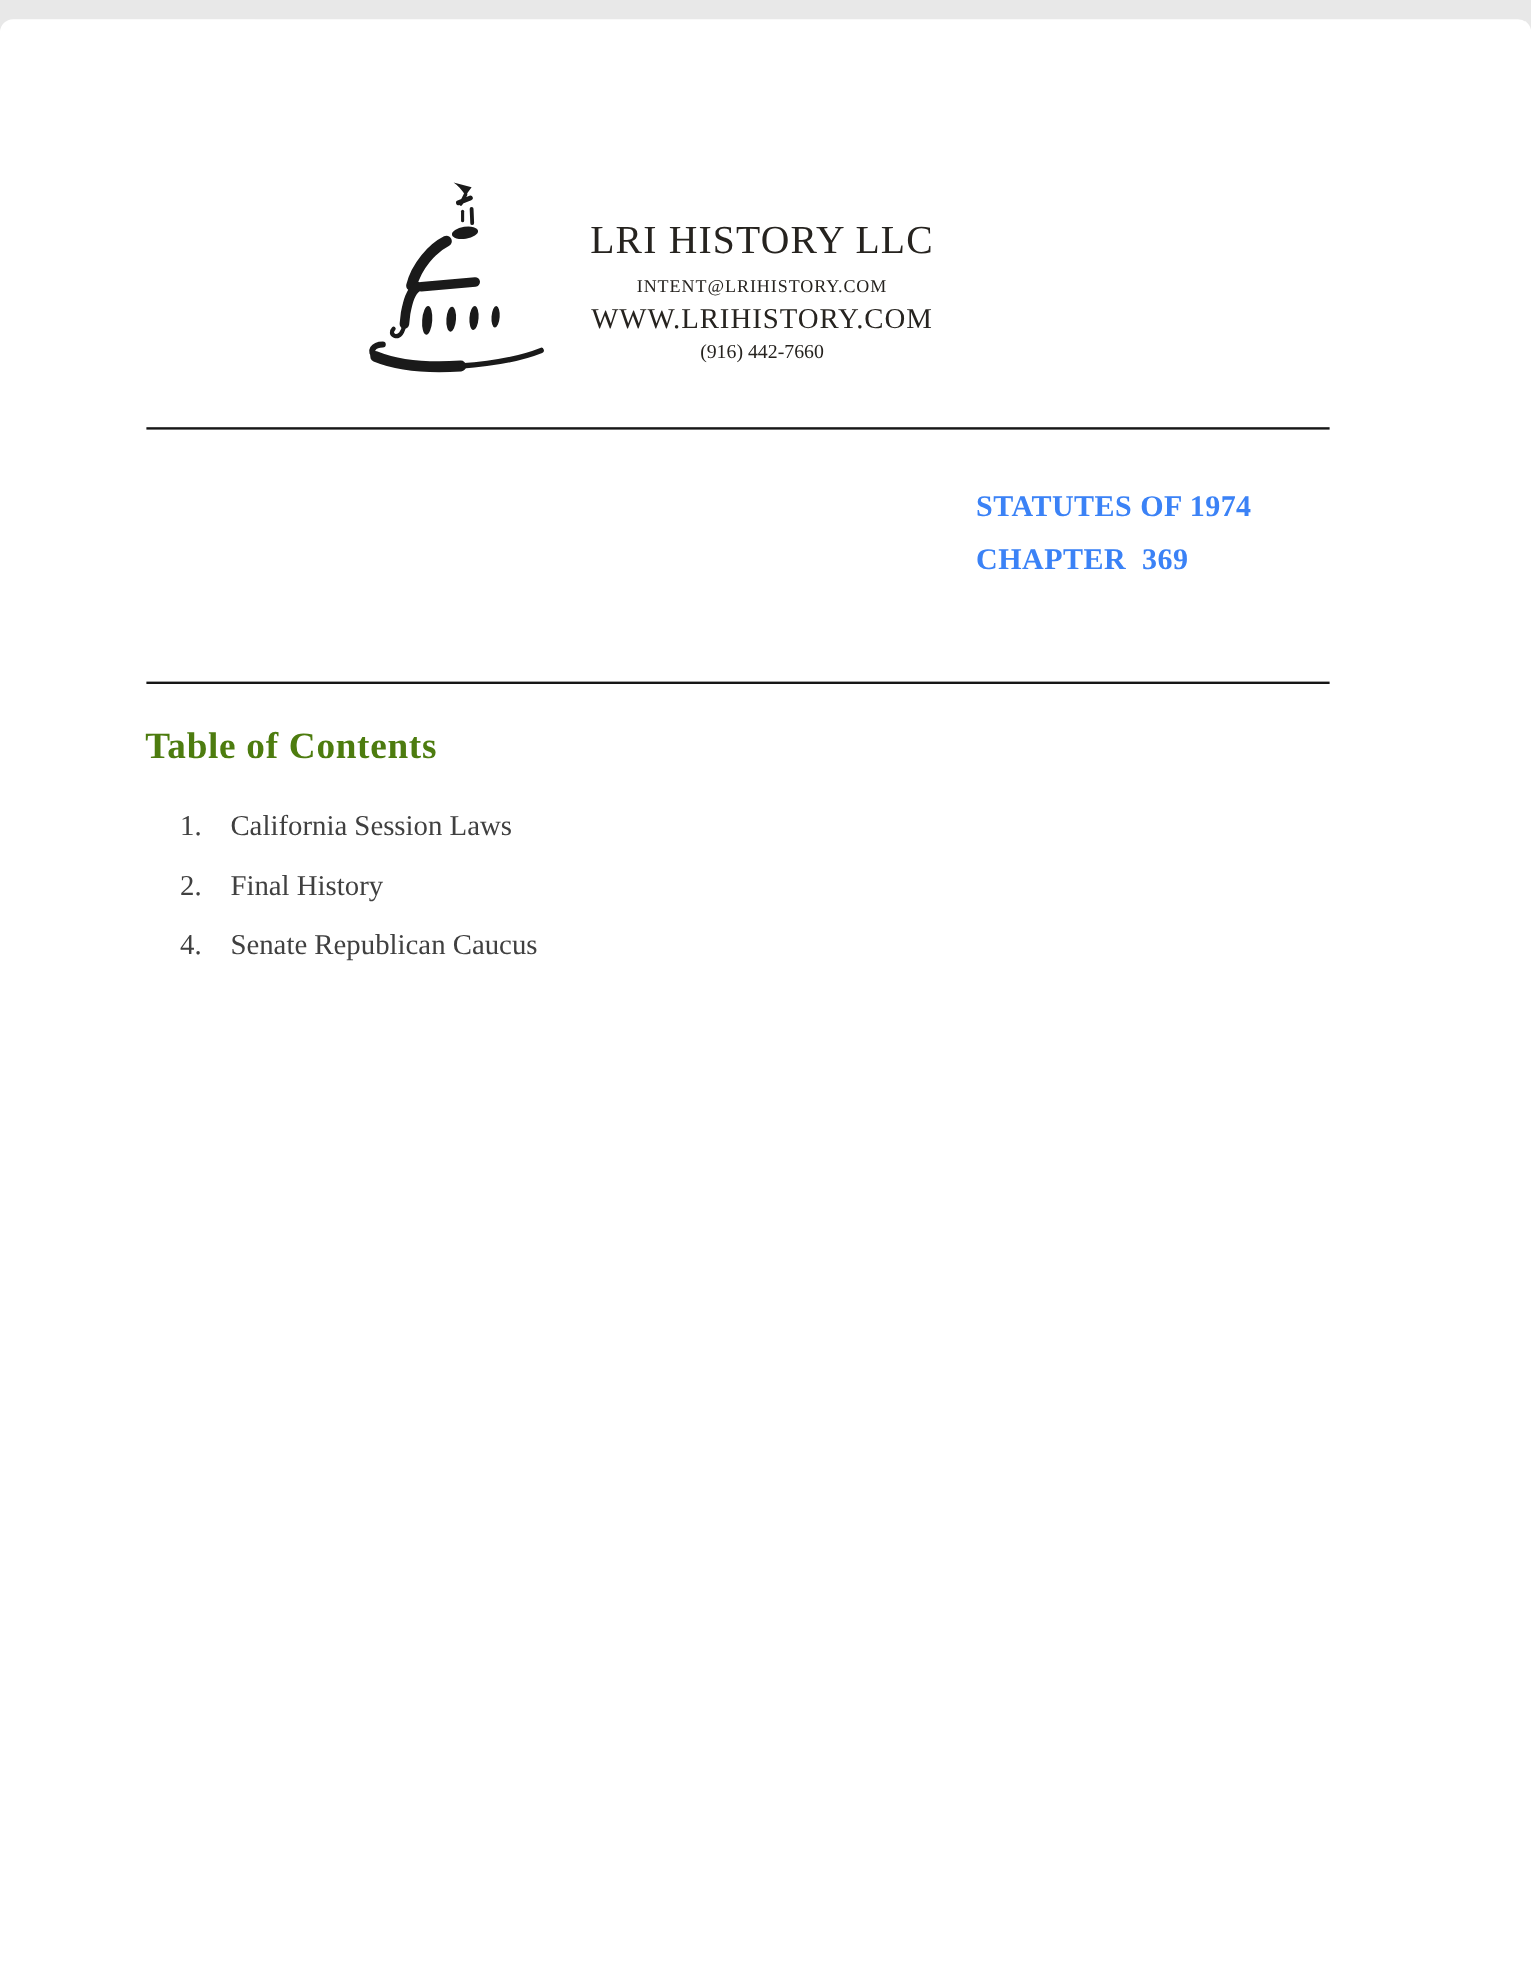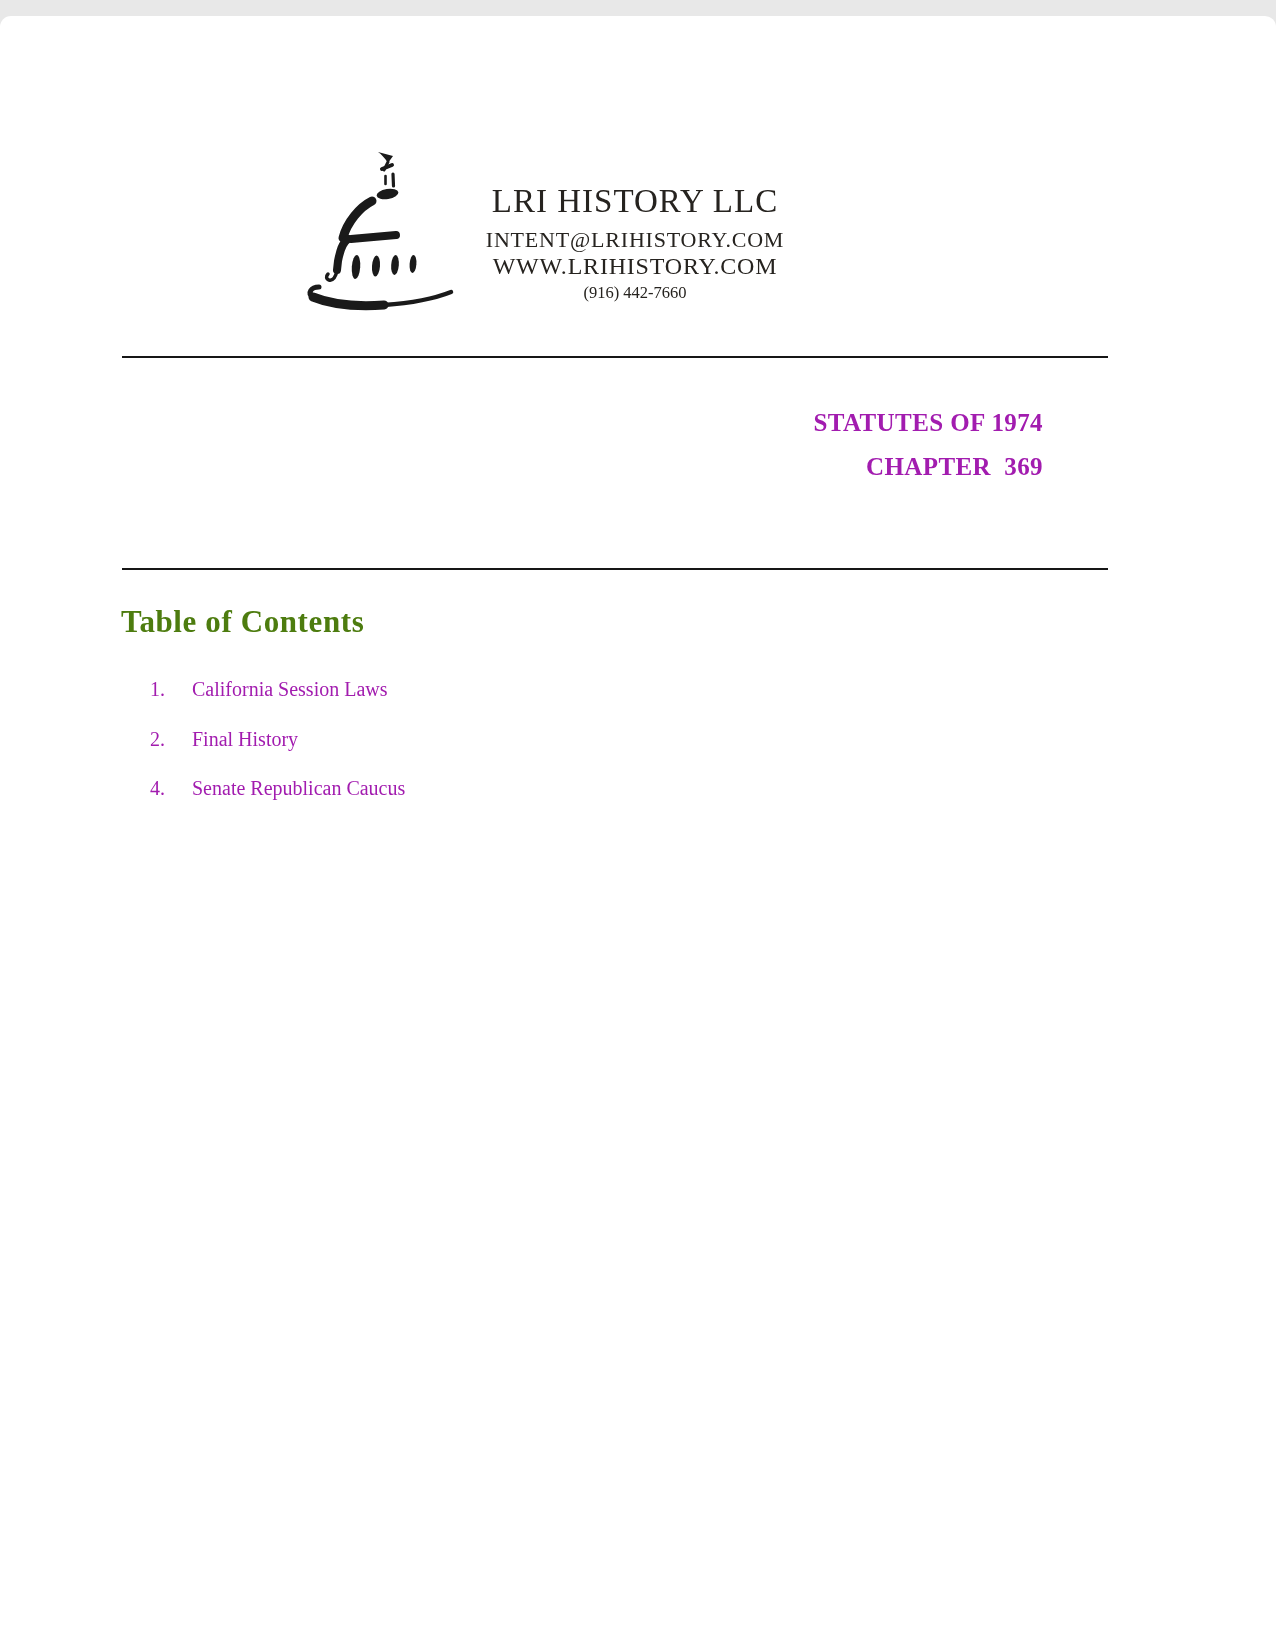--- a/index.html
+++ b/index.html
@@ -29,69 +29,69 @@
   
   .header-text {
     position: absolute;
     left: 440px;
     top: 166px;
     width: 390px;
     text-align: center;
     color: #26231f;
   }
   .company  { font-size: 33px; line-height: 38px; letter-spacing: 1px; }
-  .email    { font-size: 22px; line-height: 27px; margin-top: 6px; letter-spacing: 0.8px; }
+  .email    { font-size: 15px; line-height: 27px; margin-top: 6px; letter-spacing: 0.8px; }
   .website  { font-size: 24px; line-height: 27px; letter-spacing: 0.8px; }
   .phone    { font-size: 16.5px; line-height: 26px; }
 
   
   .rule {
     position: absolute;
     left: 122px;
     width: 986px;
     height: 2px;
     background: #161616;
   }
   .rule-top    { top: 340px; }
   .rule-bottom { top: 552px; }
 
   
   .reference {
     position: absolute;
     top: 385px;
     right: 233px;
-    text-align: right;
+    text-align: left;
     font-weight: bold;
     font-size: 25px;
     line-height: 43.5px;
     letter-spacing: 0.4px;
-    color: #a21caf;
+    color: #3b82f6;
   }
   .reference div { white-space: pre; }
 
   
   .toc-title {
     position: absolute;
     left: 121px;
     top: 588px;
     font-size: 31px;
     font-weight: bold;
     letter-spacing: 0.6px;
     color: #4d7c0f;
   }
   .toc-list {
     position: absolute;
     left: 150px;
     top: 649px;
     list-style: none;
   }
   .toc-item {
-    font-size: 20px;
+    font-size: 24px;
     line-height: 49.5px;
-    color: #a21caf;
+    color: #404040;
     white-space: nowrap;
   }
   .toc-num {
     display: inline-block;
     width: 42px;
   }
 </style>
 </head>
 <body>
 

